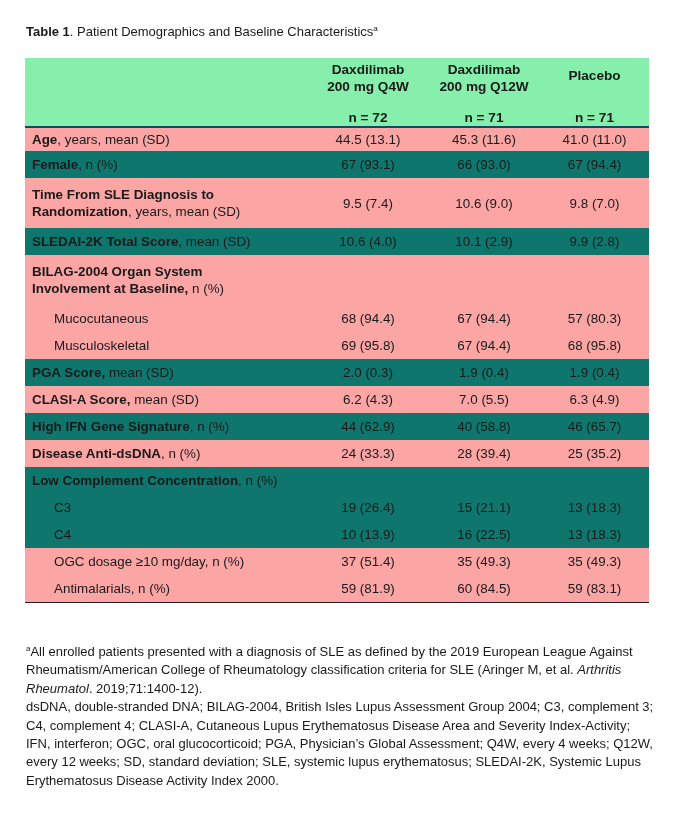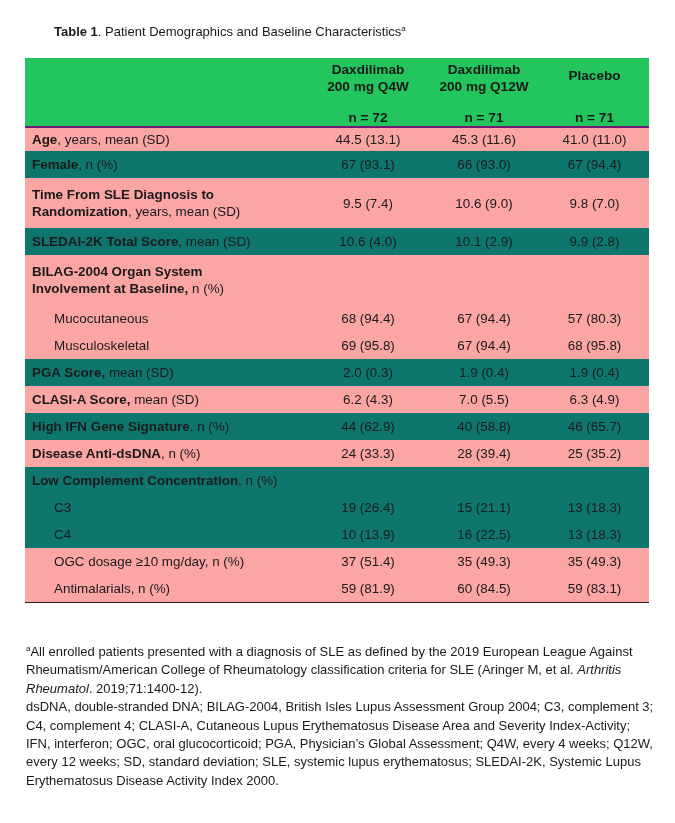--- a/index.html
+++ b/index.html
@@ -3,32 +3,32 @@
 <meta charset="utf-8">
 <style>
   html, body { margin: 0; padding: 0; background: #ffffff; }
   body {
     width: 675px; height: 823px; position: relative; overflow: hidden;
     font-family: "Liberation Sans", "DejaVu Sans", sans-serif;
     color: #1a1a1a;
   }
   .title {
     position: absolute; left: 26px; top: 24px;
-    font-size: 13px; line-height: 16px; color: #1a1a1a; margin-left: 28px;
+    font-size: 13px; line-height: 16px; color: #1a1a1a;
   }
   .title b { font-weight: 700; }
   .title sup { font-size: 8px; vertical-align: super; line-height: 0; }
 
   .table {
     position: absolute; left: 25px; top: 58px; width: 624px;
     border-collapse: collapse; font-size: 13.4px; line-height: 17px;
   }
   .table td, .table th { padding: 0; }
 
-  .hdr { background: #22c55e; height: 69px; border-bottom: 2px solid #701a75; }
+  .hdr { background: #86efac; height: 69px; border-bottom: 2px solid #0c4a6e; }
   .hdr th { font-weight: 700; text-align: center; vertical-align: top; position: relative; font-size: 13.6px; }
   .hdr .grp { display: block; padding-top: 3px; height: 48px; }
   .hdr .grp.single { padding-top: 9px; height: 42px; }
   .hdr .n { display: block; height: 17px; font-weight: 700; }
 
   .col-label { width: 283px; }
   .col-a { width: 120px; }
   .col-b { width: 112px; }
   .col-c { width: 109px; }
 

